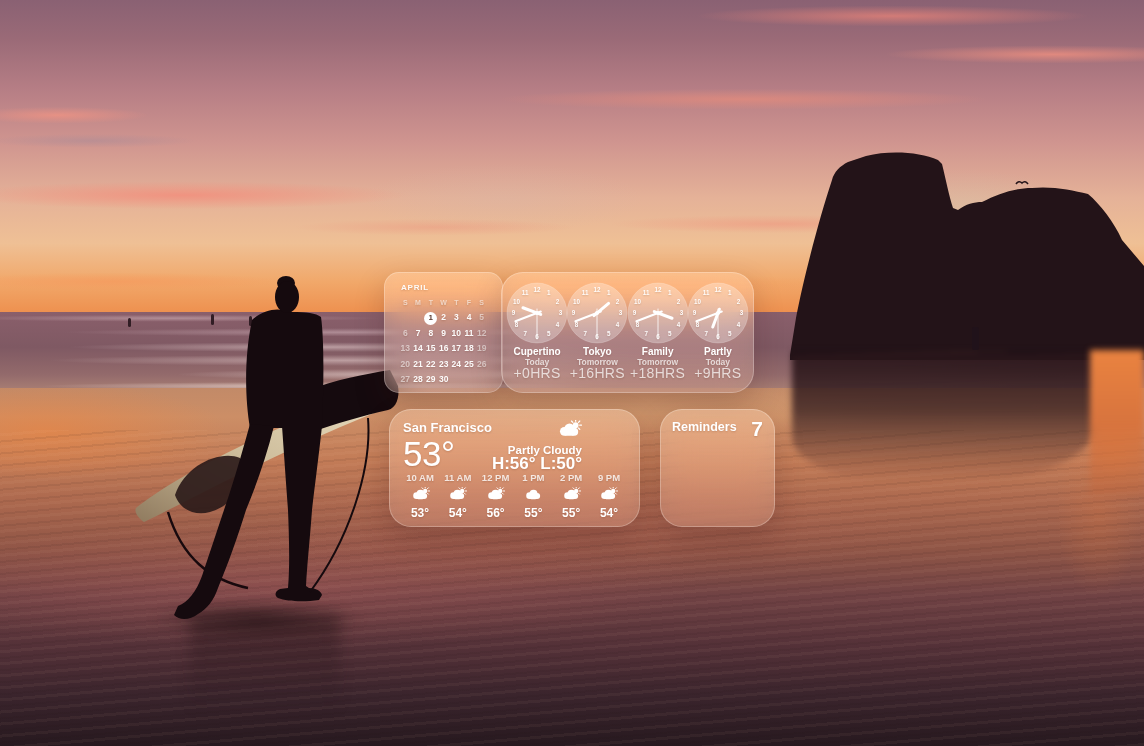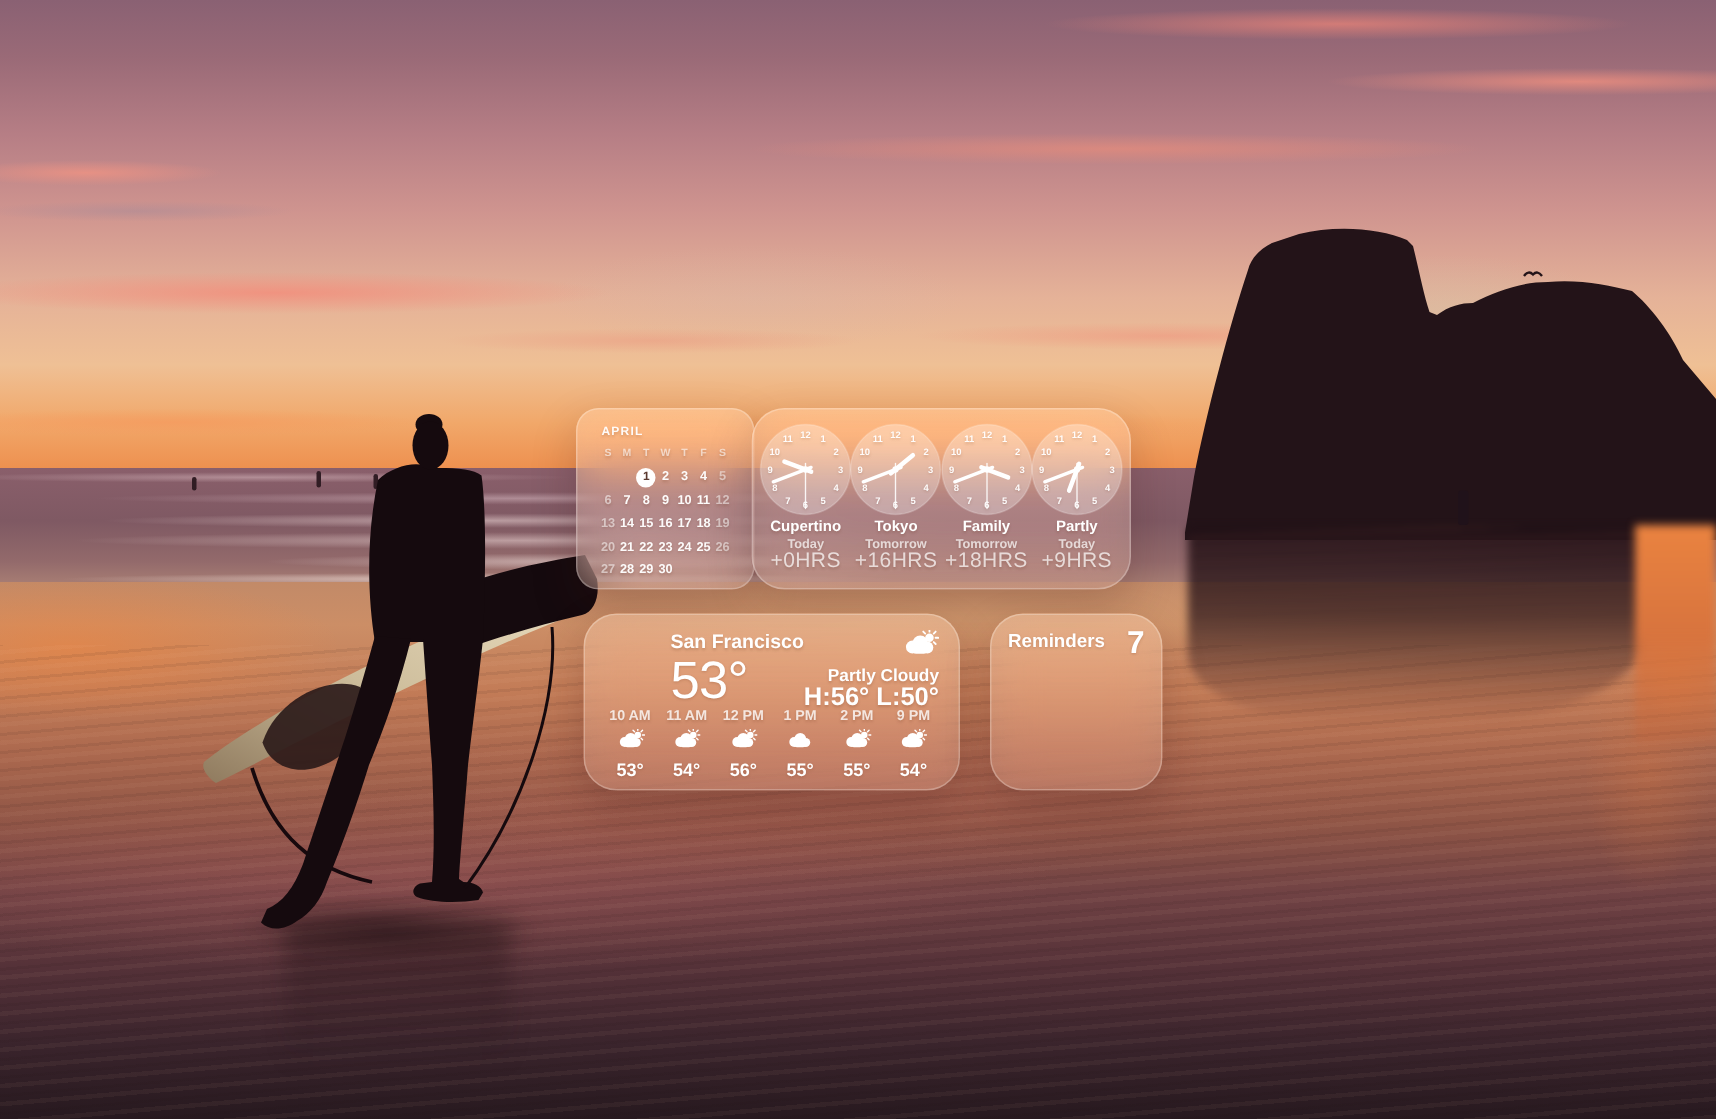--- a/index.html
+++ b/index.html
@@ -94,21 +94,21 @@
   .clock-row{display:flex;justify-content:space-around;height:100%;}
   .clock-col{display:flex;flex-direction:column;align-items:center;width:60px;}
   .clock-name{font-size:10px;font-weight:bold;margin-top:2px;line-height:11px;}
   .clock-day{font-size:8.5px;font-weight:bold;color:rgba(255,255,255,.72);line-height:10.5px;}
   .clock-off{font-size:14px;font-weight:normal;color:rgba(255,255,255,.72);
     letter-spacing:.3px;line-height:10.5px;}
 
   
   #w-weather{left:389px;top:409px;width:251px;height:118px;padding:11px 14px 10px;
     display:flex;flex-direction:column;justify-content:space-between;}
-  .wx-top{display:flex;justify-content:flex-end;}
+  .wx-top{display:flex;justify-content:flex-start;}
   .wx-city{font-size:13px;font-weight:bold;line-height:15px;}
   .wx-temp{font-size:35px;font-weight:normal;line-height:37px;letter-spacing:-.5px;}
   .wx-right{text-align:right;display:flex;flex-direction:column;align-items:flex-end;}
   .wx-cond{font-size:11.5px;font-weight:bold;line-height:14px;margin-top:2px;}
   .wx-hilo{font-size:17px;font-weight:bold;line-height:14px;}
   .wx-hours{display:flex;justify-content:space-between;align-items:flex-end;}
   .wx-col{display:flex;flex-direction:column;align-items:center;width:34px;}
   .wx-time{font-size:9.5px;font-weight:bold;color:rgba(255,255,255,.8);
     white-space:nowrap;line-height:11px;}
   .wx-ic{margin:3px 0 2px;}

